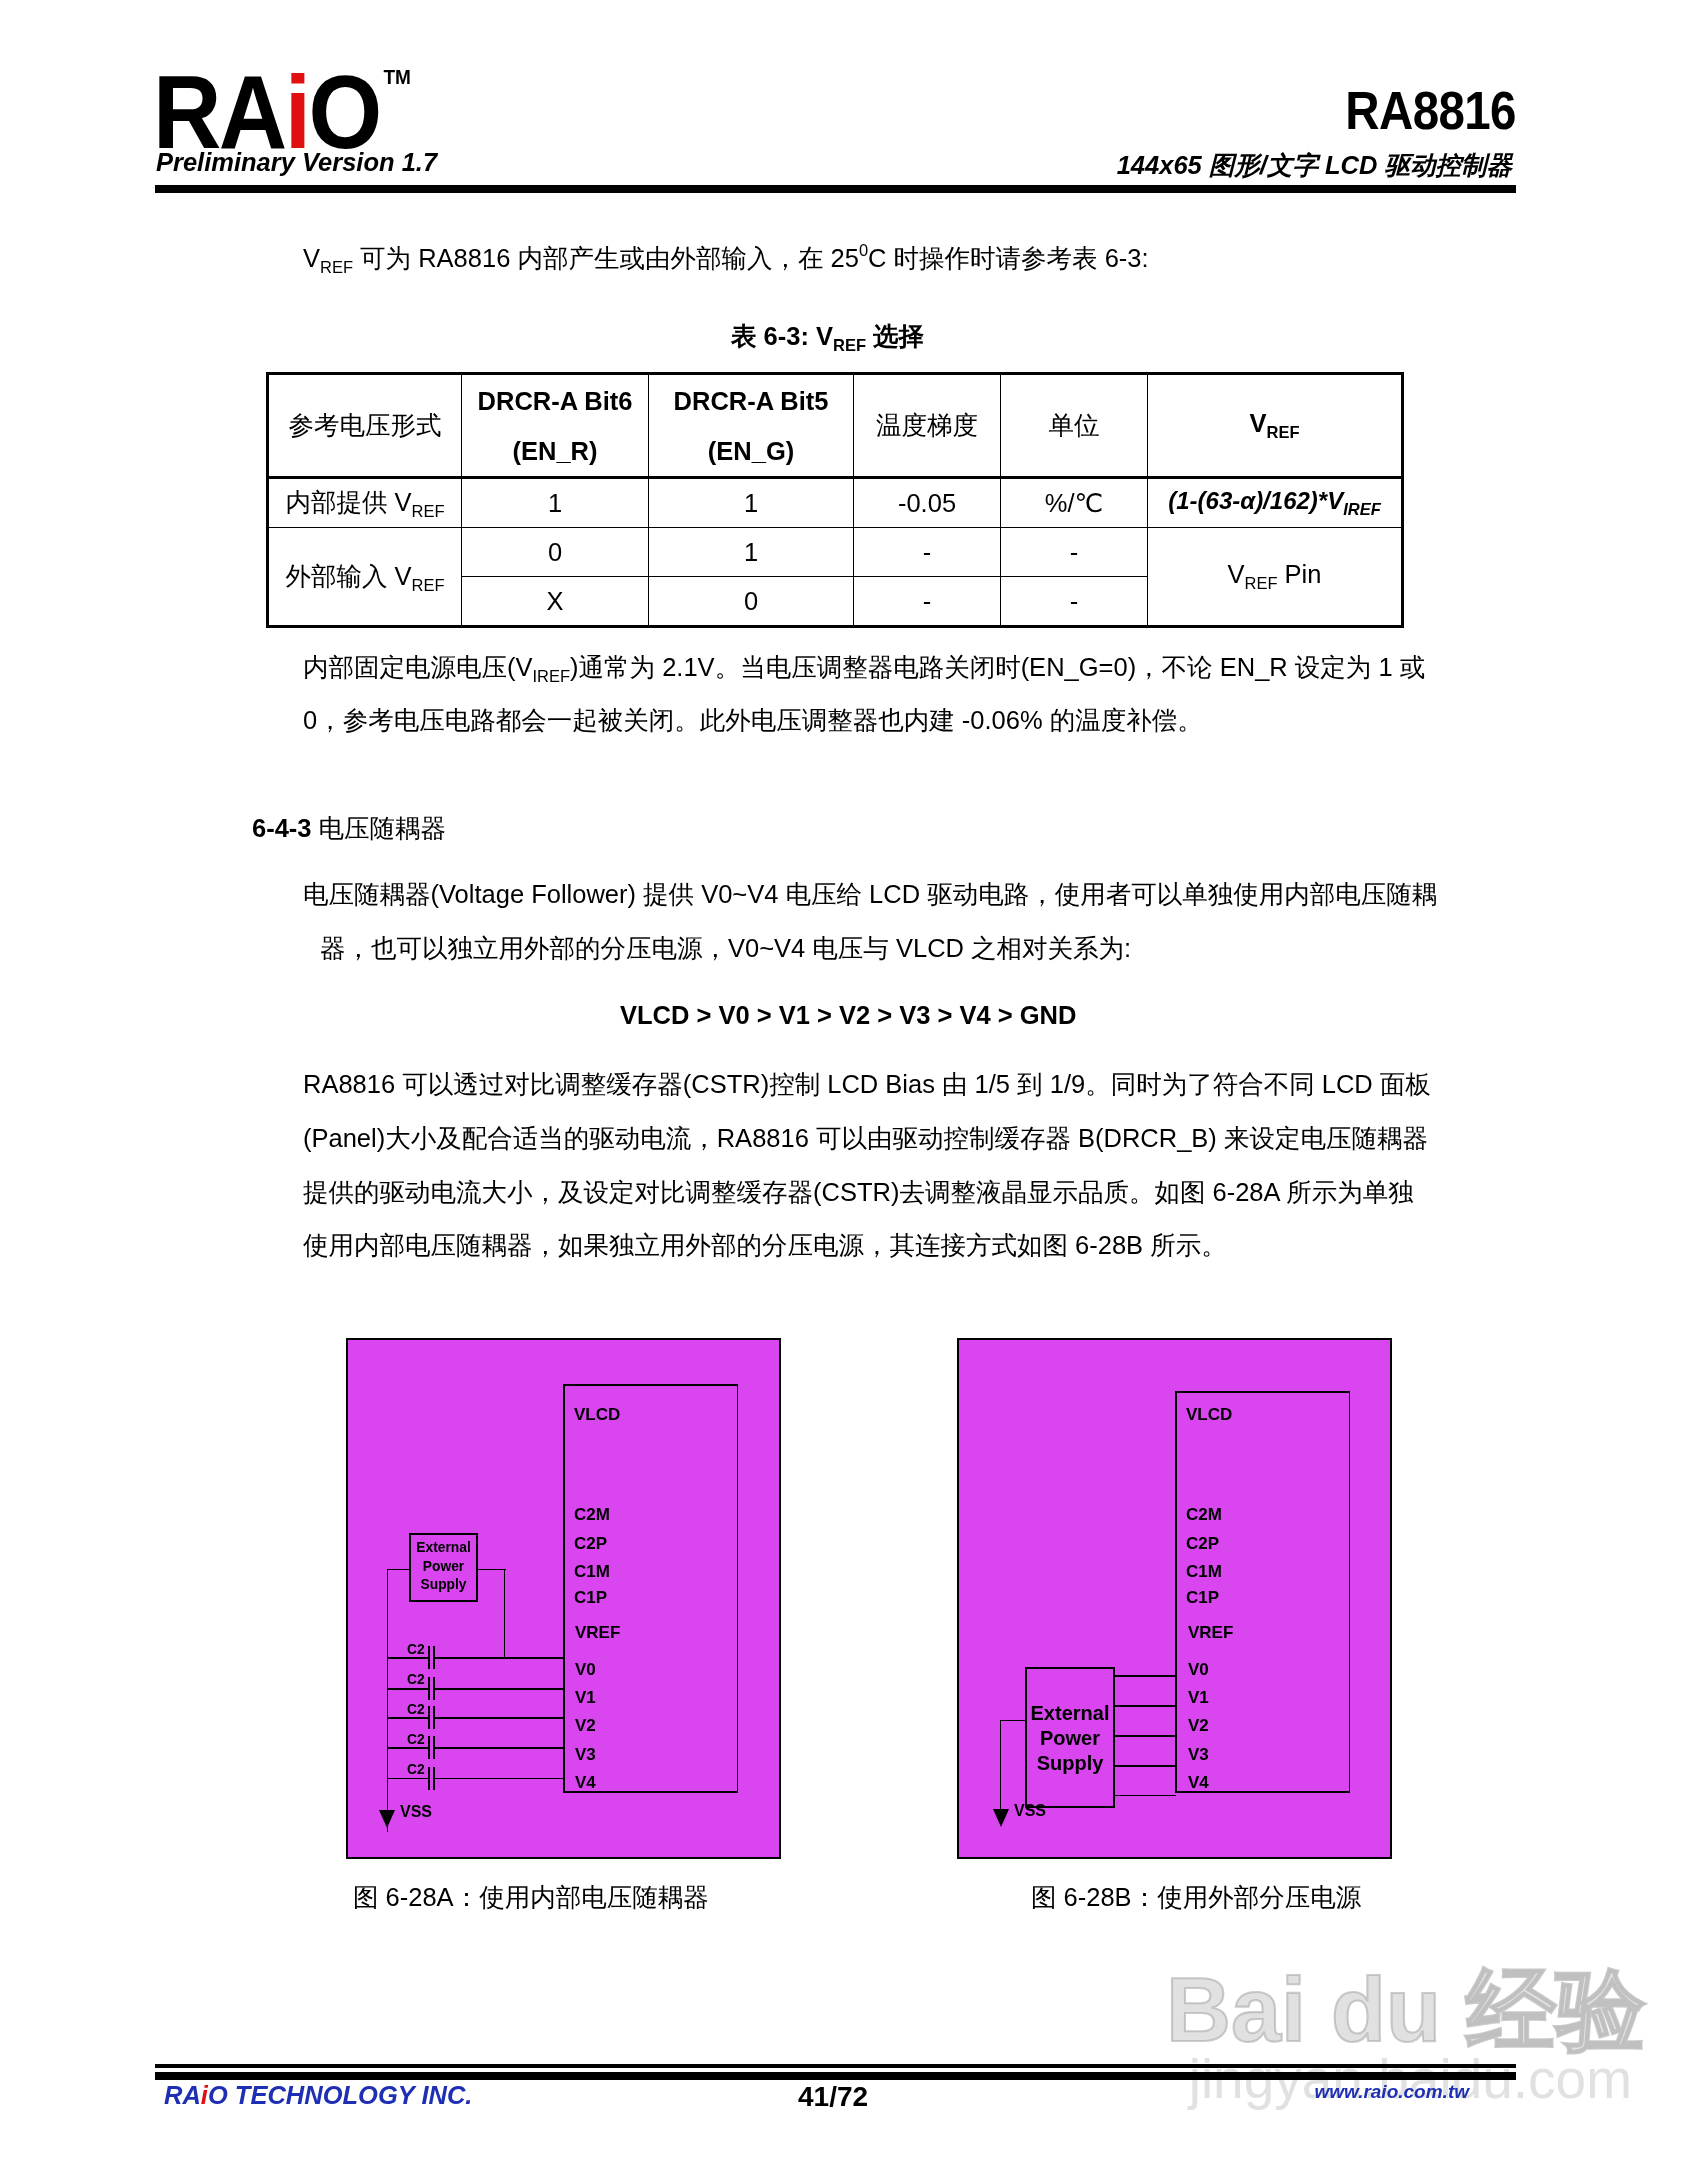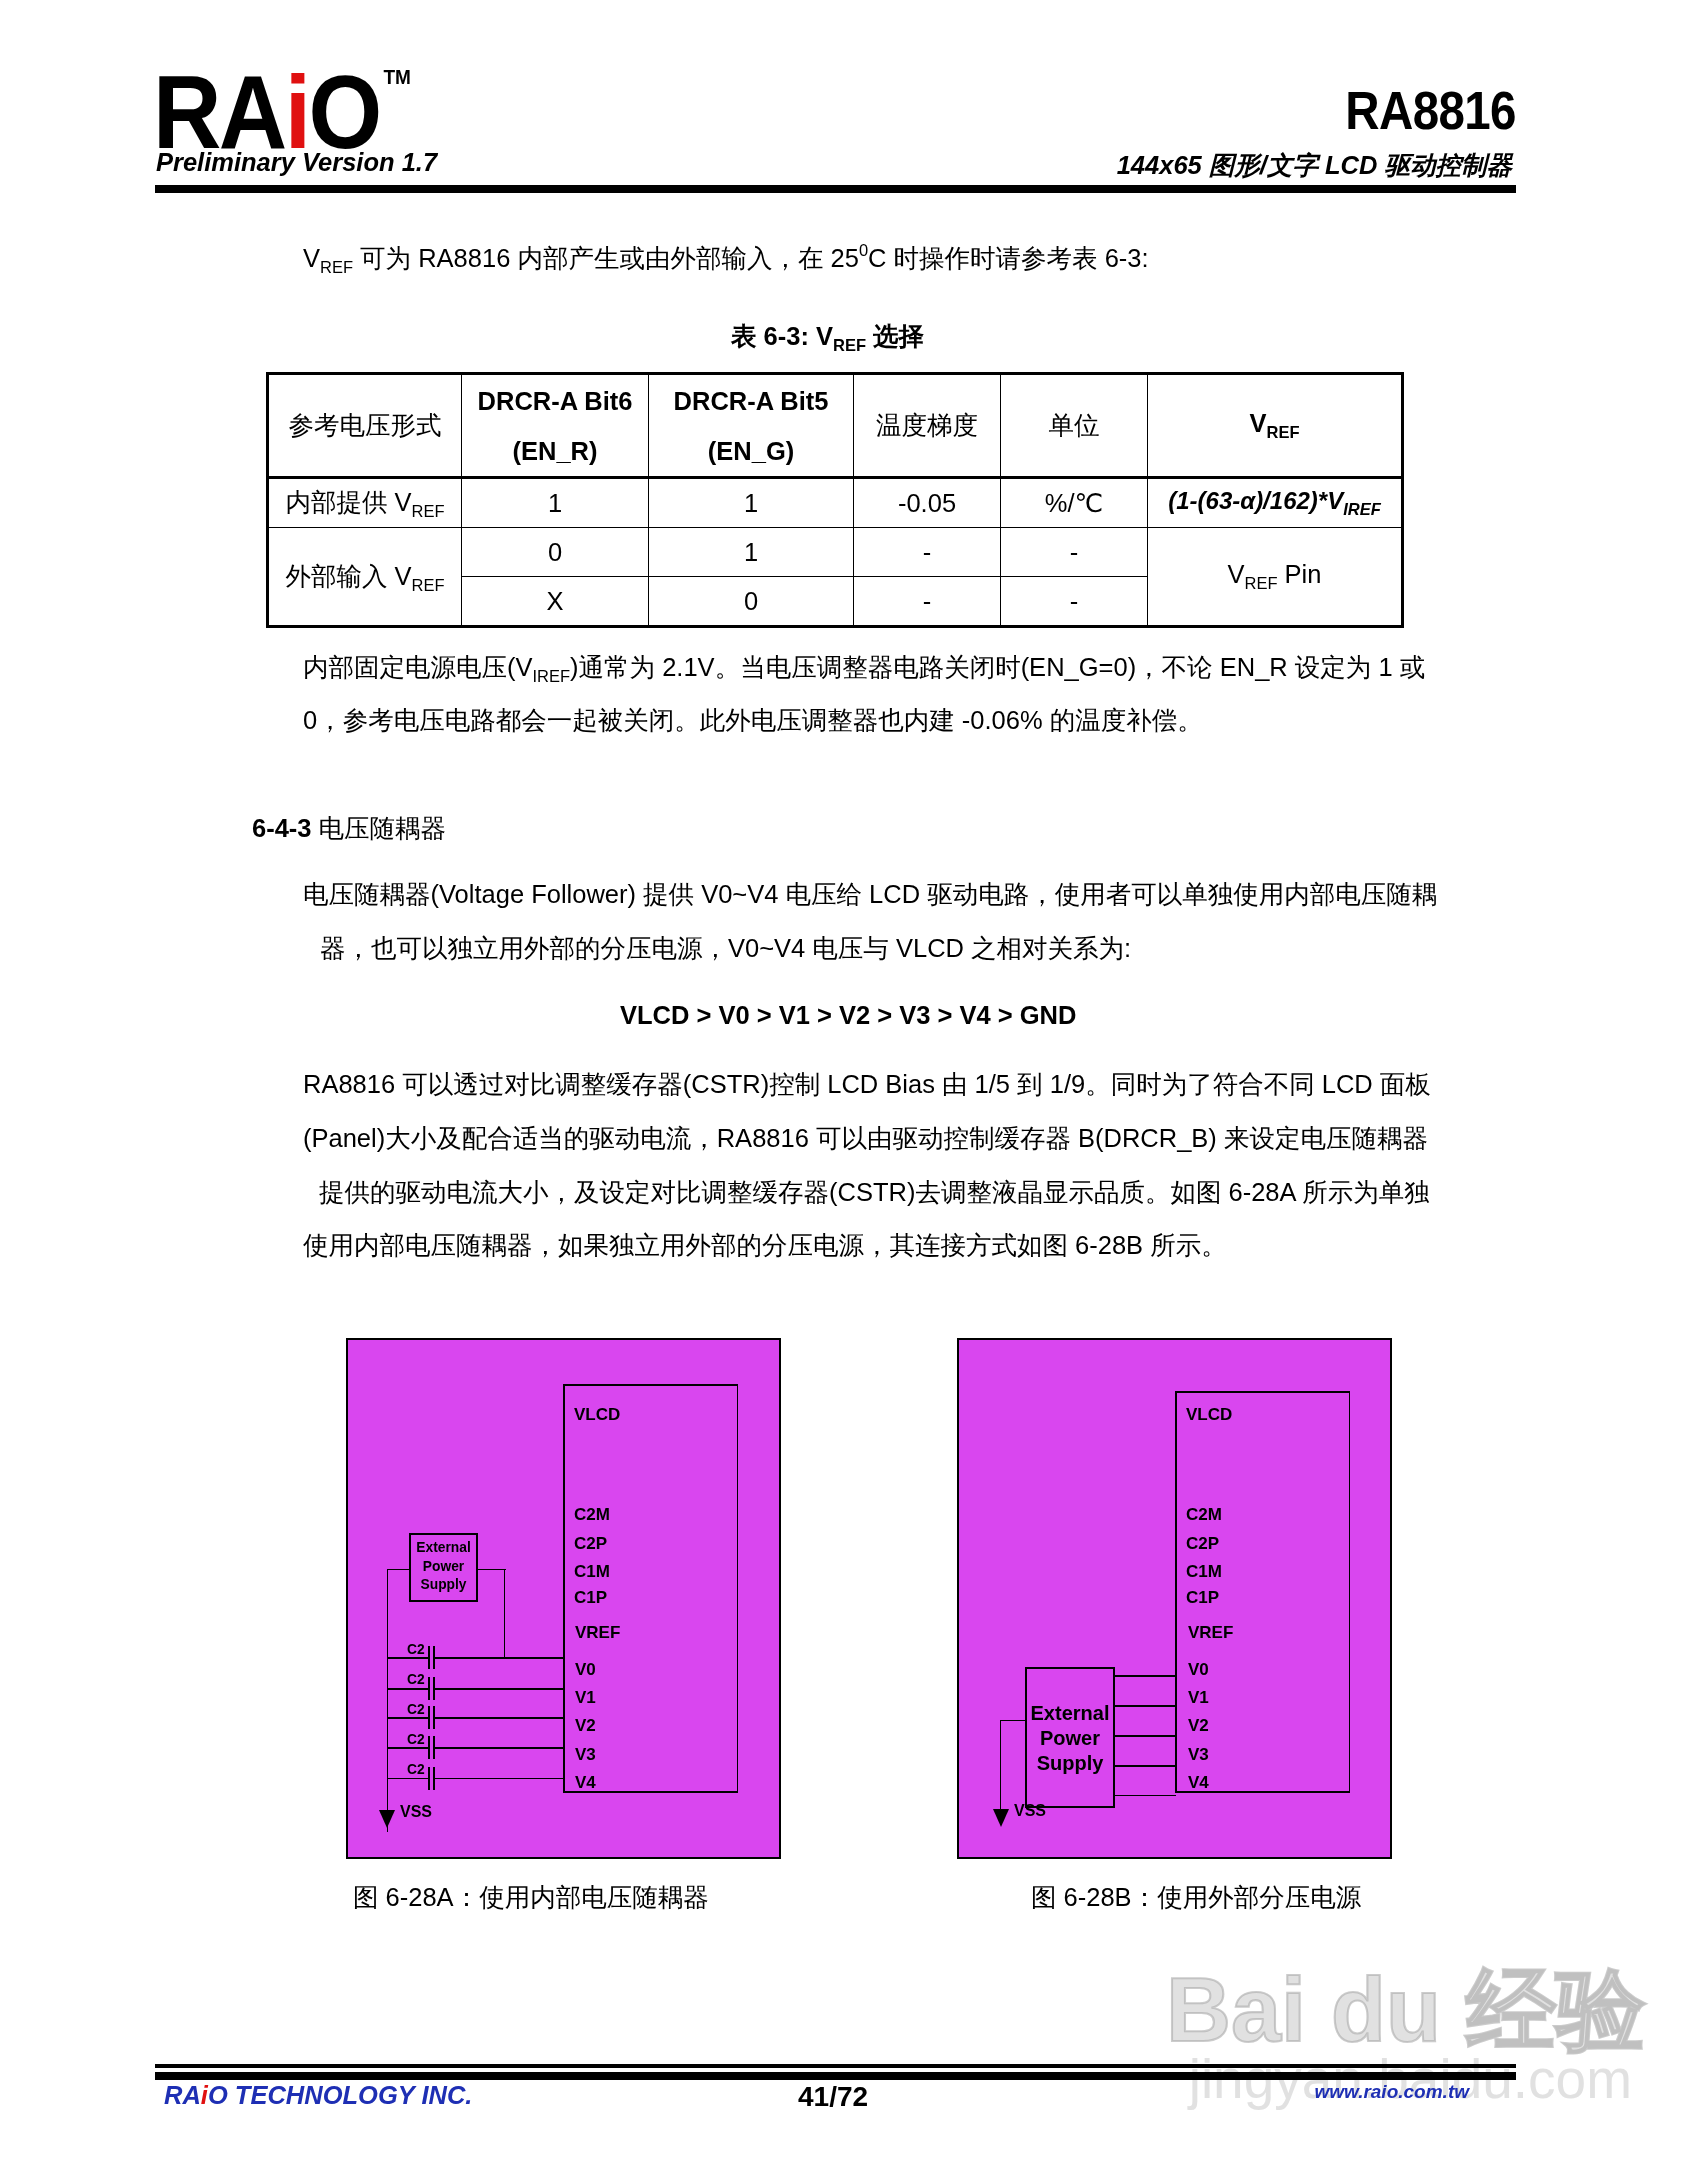--- a/index.html
+++ b/index.html
@@ -116,21 +116,21 @@
 
 <div class="abs para" style="left:303px; top:640px;"><span>内部固定电源电压(V</span><sub>IREF</sub><span>)通常为 2.1V。当电压调整器电路关闭时(EN_G=0)，不论 EN_R 设定为 1 或</span></div>
 <div class="abs para" style="left:303px; top:693px;">0，参考电压电路都会一起被关闭。此外电压调整器也内建 -0.06% 的温度补偿。</div>
 
 <div class="abs para" style="left:252px; top:801px;"><span class="b">6-4-3</span><span> 电压随耦器</span></div>
 <div class="abs para" style="left:303px; top:867px;">电压随耦器(Voltage Follower) 提供 V0~V4 电压给 LCD 驱动电路，使用者可以单独使用内部电压随耦</div>
 <div class="abs para" style="left:320px; top:921px;">器，也可以独立用外部的分压电源，V0~V4 电压与 VLCD 之相对关系为:</div>
 <div class="abs para b" style="left:620px; top:988px;">VLCD &gt; V0 &gt; V1 &gt; V2 &gt; V3 &gt; V4 &gt; GND</div>
 <div class="abs para" style="left:303px; top:1057px;">RA8816 可以透过对比调整缓存器(CSTR)控制 LCD  Bias 由 1/5  到 1/9。同时为了符合不同 LCD 面板</div>
 <div class="abs para" style="left:303px; top:1111px;">(Panel)大小及配合适当的驱动电流，RA8816 可以由驱动控制缓存器 B(DRCR_B) 来设定电压随耦器</div>
-<div class="abs para" style="left:319px; top:1165px;">提供的驱动电流大小，及设定对比调整缓存器(CSTR)去调整液晶显示品质。如图  6-28A  所示为单独</div>
+<div class="abs para" style="left:303px; top:1165px;">提供的驱动电流大小，及设定对比调整缓存器(CSTR)去调整液晶显示品质。如图  6-28A  所示为单独</div>
 <div class="abs para" style="left:303px; top:1218px;">使用内部电压随耦器，如果独立用外部的分压电源，其连接方式如图 6-28B 所示。</div>
 
 <div class="diag" style="left:346px; top:1338px; width:431px; height:517px;">
   <div class="chipbox" style="left:215px; top:44px; width:172px; height:405px;"></div>
   <div class="pin" style="left:226px; top:65px;">VLCD</div>
   <div class="pin" style="left:226px; top:165px;">C2M</div>
   <div class="pin" style="left:226px; top:194px;">C2P</div>
   <div class="pin" style="left:226px; top:222px;">C1M</div>
   <div class="pin" style="left:226px; top:248px;">C1P</div>
   <div class="pin" style="left:227px; top:283px;">VREF</div>

